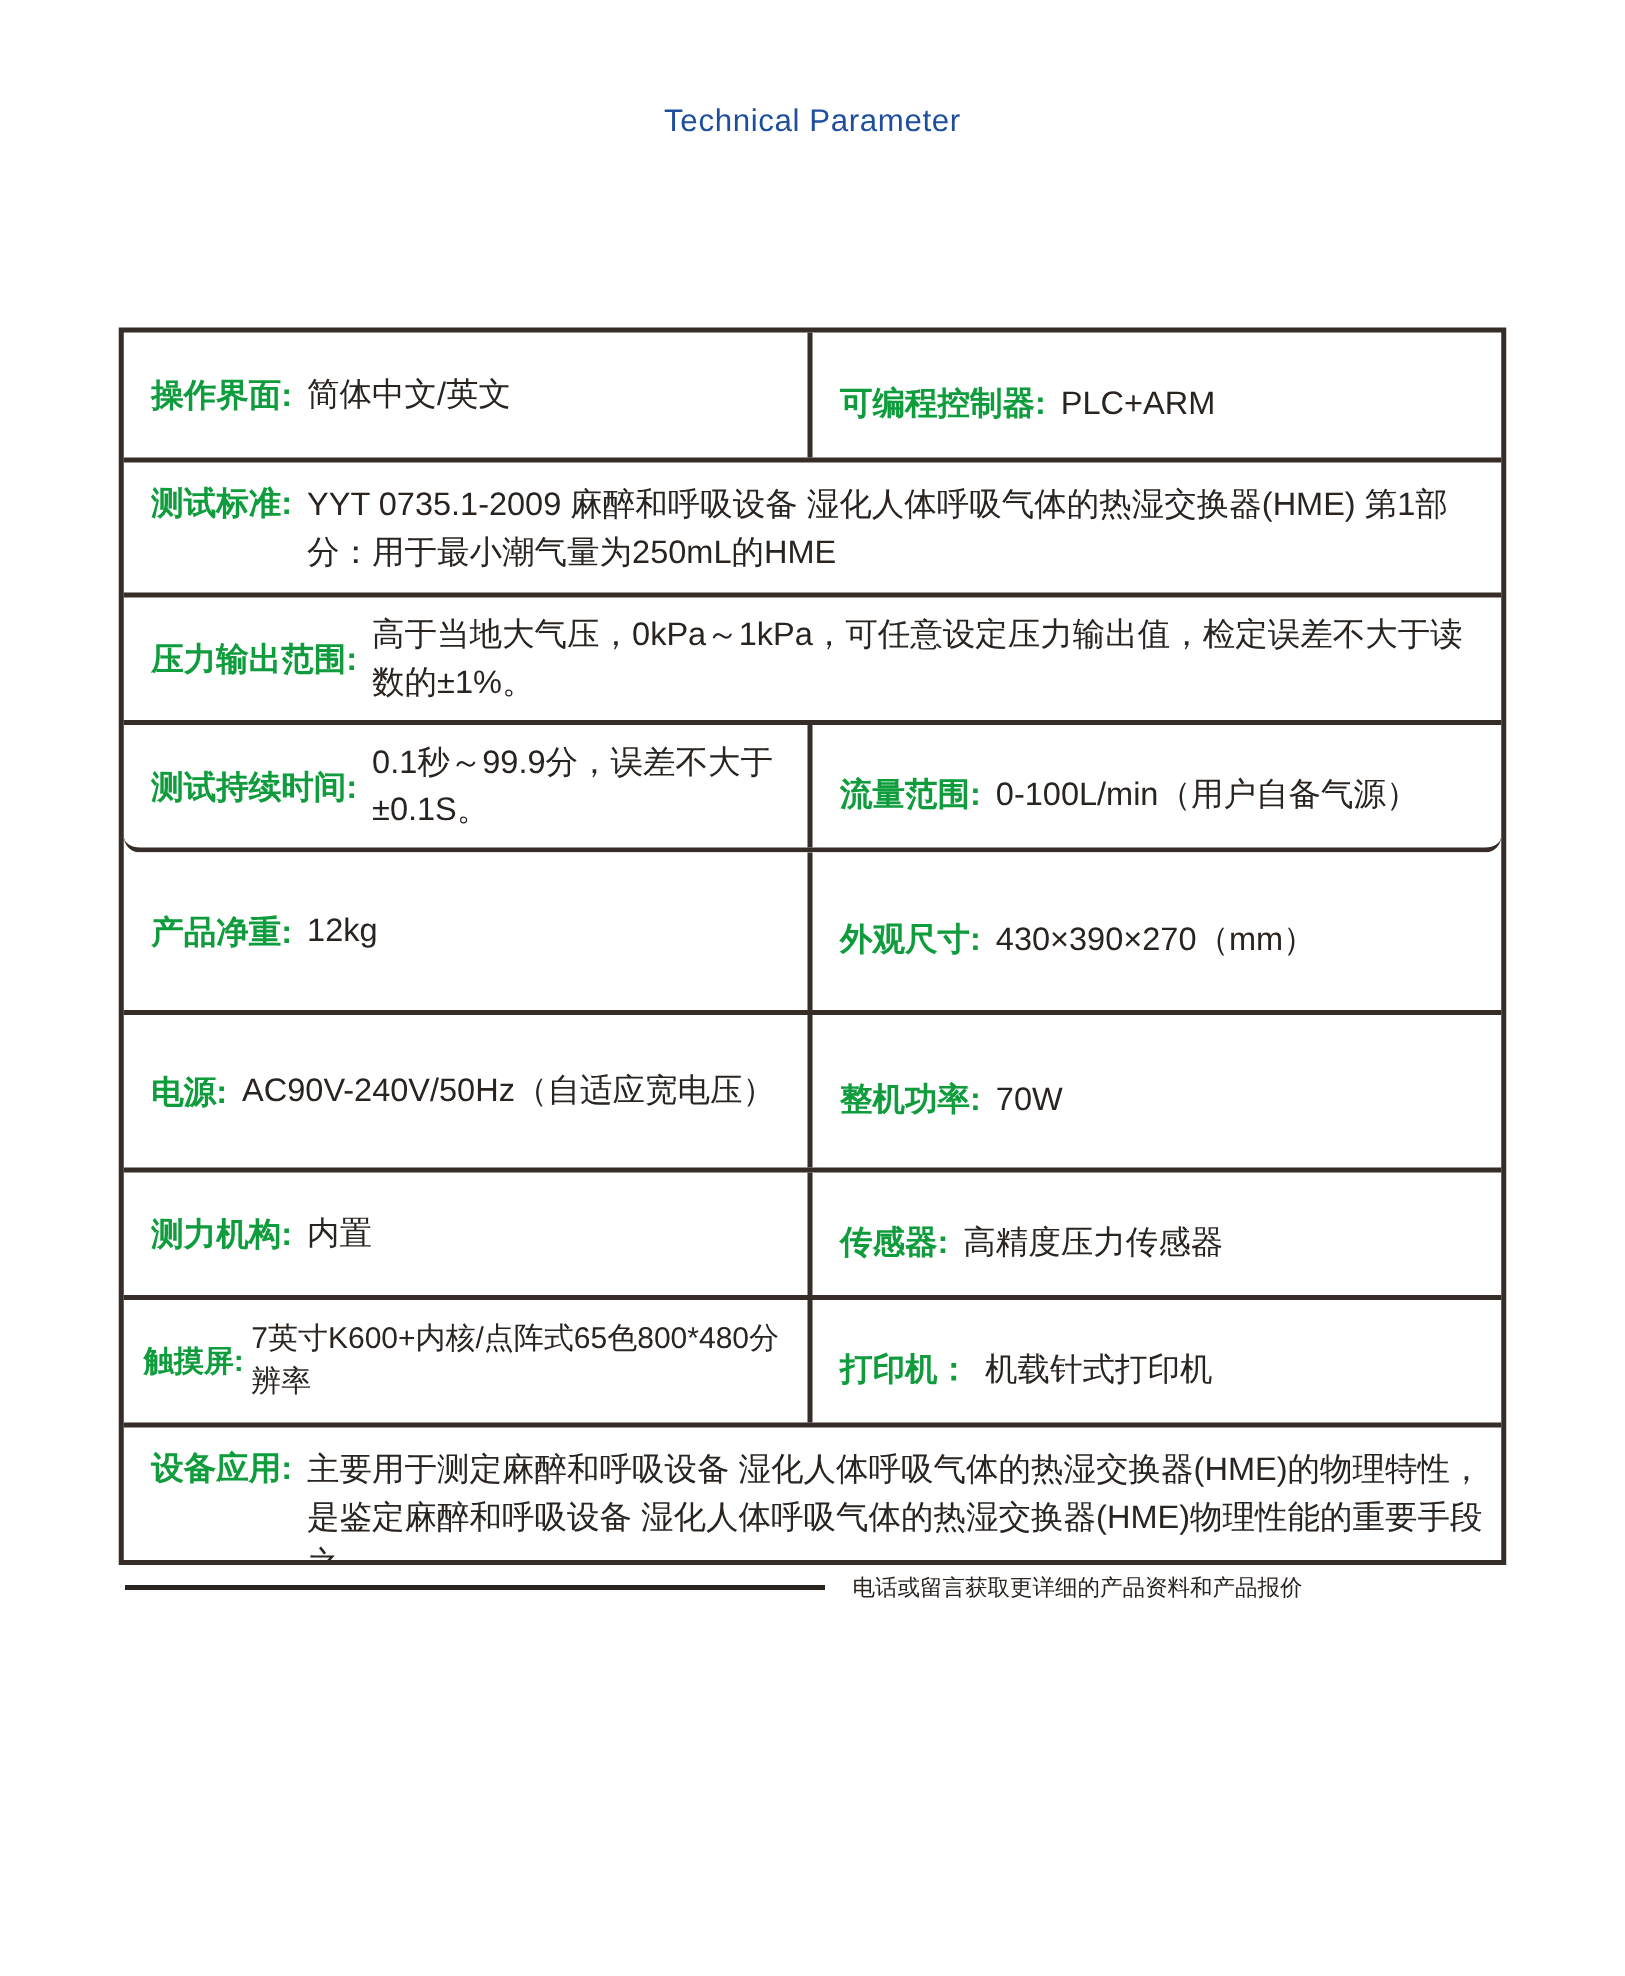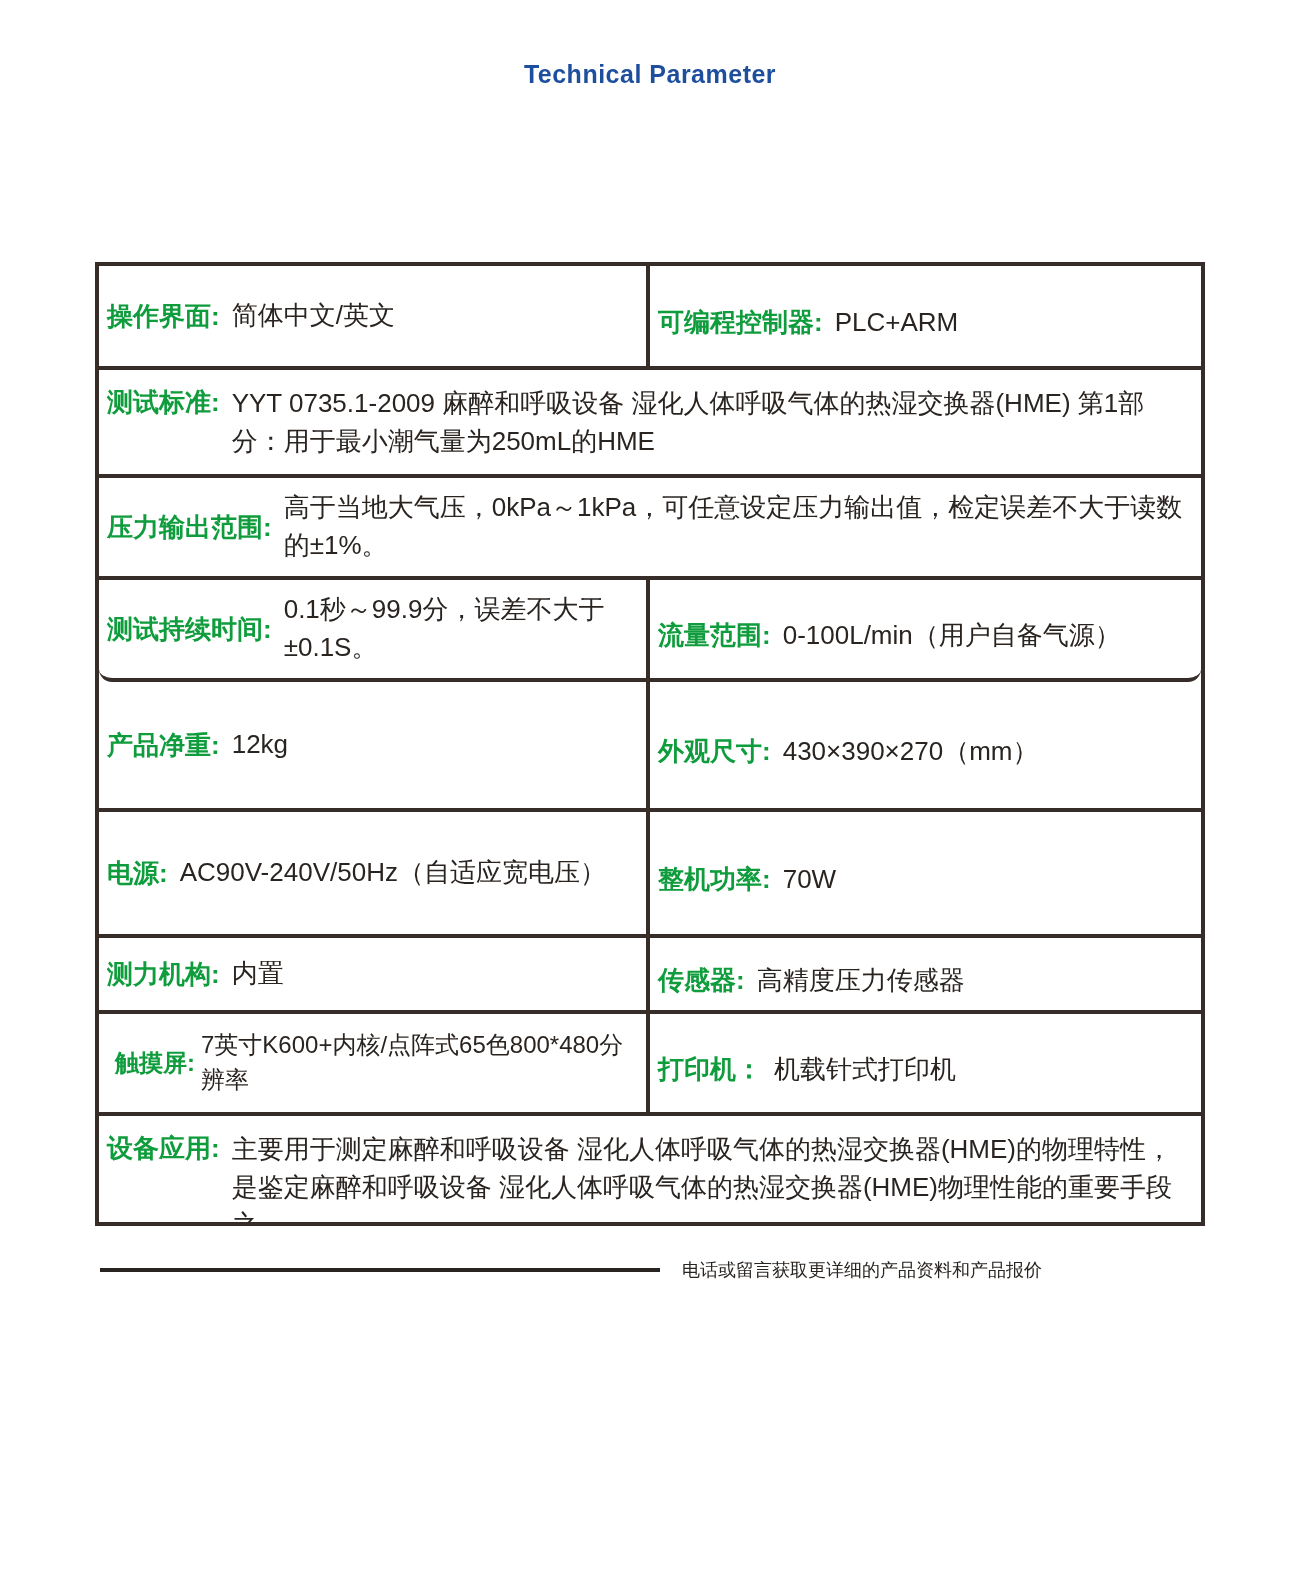--- a/index.html
+++ b/index.html
@@ -14,55 +14,56 @@
   body{
     width:1300px;height:1581px;
     font-family:"Liberation Sans","DejaVu Sans",sans-serif;
     color:var(--text);
     position:relative;
     overflow:hidden;
   }
   .header{ text-align:center; padding-top:60px; }
   .subtitle{
     color:var(--subtitle-blue);
-    font-size:25px; font-weight:bold;
+    font-size:25px; font-weight:normal;
     letter-spacing:.5px;
+    margin-top:23px;
   }
   .title{
     color:var(--title-blue);
     font-size:68px; font-weight:bold;
     letter-spacing:4px;
     margin-top:6px;
   }
   .spec-table{
     position:absolute; left:95px; top:262px; width:1110px;
     border:4px solid var(--border);
     background:#fff;
   }
   .trow{ display:flex; border-bottom:4px solid var(--border); }
   .trow:last-child{ border-bottom:none; }
   .cell{
     display:flex; align-items:center;
-    padding:0 10px 0 8px;
+    padding:0 10px 0 22px;
     font-size:26px;
     overflow:hidden;
   }
   .double .cell{ flex:0 0 551px; border-right:4px solid var(--border); }
   .double .cell:last-child{ flex:1 1 auto; border-right:none;margin-top:13px; }
   .full .cell{ flex:1 1 auto; border-right:none; }
   .label{
     color:var(--accent-green);
     font-weight:bold;
     white-space:nowrap;
     margin-right:12px;
   }
   .value{ color:var(--text); line-height:1.45; font-weight:500; }
   .r1{ height:104px; } .r2{ height:108px; } .r3{ height:102px; }
   .r4{ height:102px;border-radius:13px; } .r5{ height:130px; } .r6{ height:126px; }
-  .r7{ height:76px; } .r8{ height:102px; } .r9{ height:106px; }
+  .r7{ height:102px; } .r8{ height:102px; } .r9{ height:106px; }
   .multiline .cell{ align-items:flex-start; padding-top:15px; }
   .compact{ font-size:24px; padding-left:16px; }
   .compact .label{ margin-right:6px; }
   .footer{
     position:absolute; left:100px; top:1258px; width:1105px;
     display:flex; align-items:center;
   }
   .footer-rule{
     width:560px; height:4px; background:var(--text);
     margin-right:22px; flex:0 0 auto;

